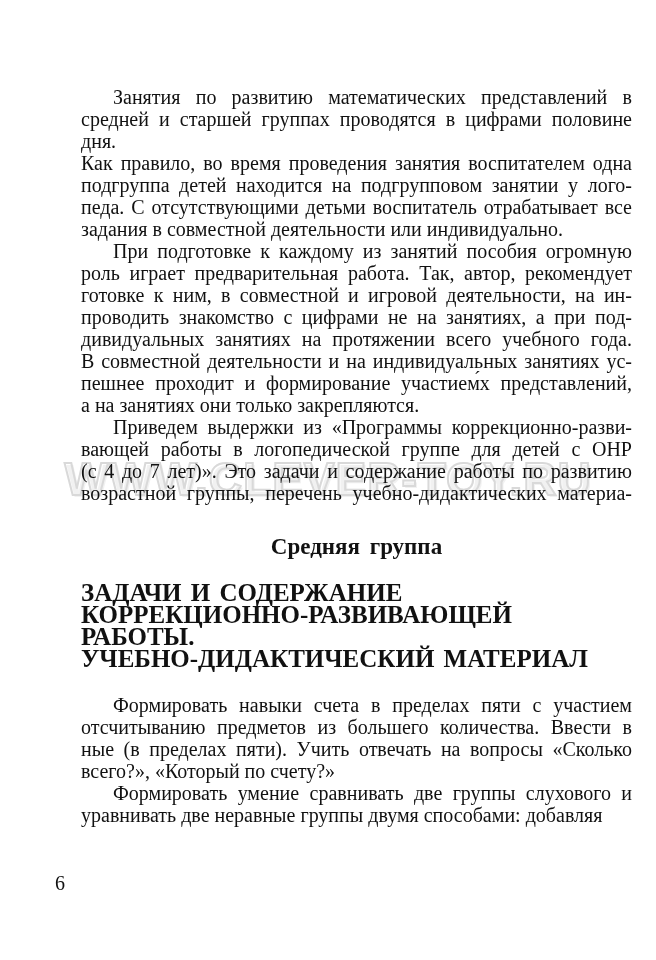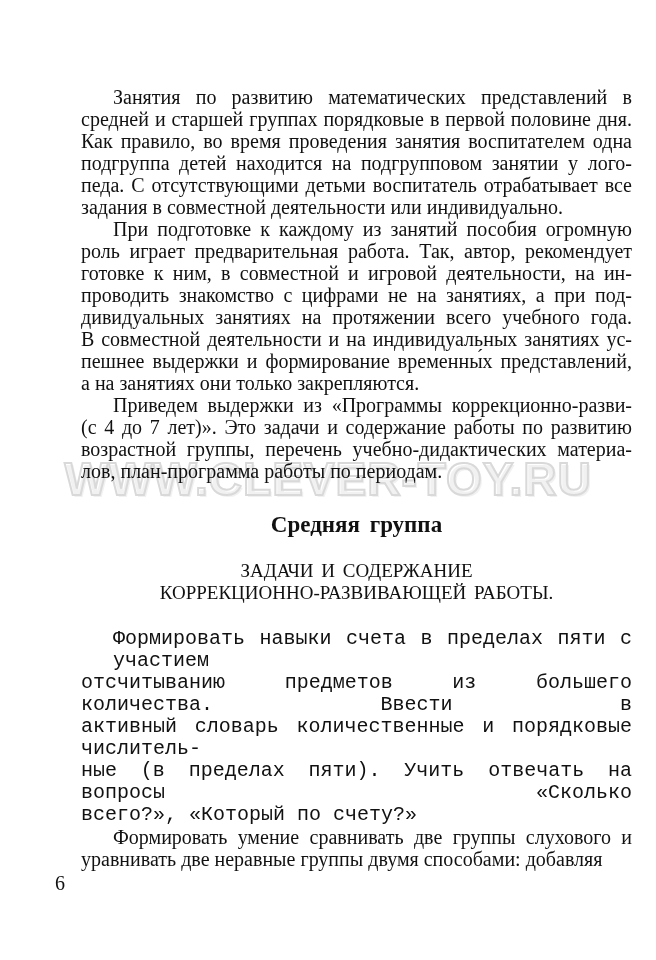--- a/index.html
+++ b/index.html
@@ -44,32 +44,30 @@
   .section-heading {
     margin: 31px 0 0 0;
     font-size: 23px;
     line-height: 24px;
     font-weight: bold;
     text-align: center;
     word-spacing: 4px;
   }
   .subsection-heading {
     margin: 23px 0 0 0;
-    font-size: 19px;
+    font-size: 25px;
     line-height: 22px;
-    font-weight: normal;
-    text-align: center;
+    font-weight: bold;
     word-spacing: 3px;
   }
   .subsection-heading span {
     display: block;
   }
   .para.after-heading {
     margin-top: 24px;
-    font-family: Liberation Mono, monospace;
   }
   .page-number {
     position: absolute;
     left: 55px;
     top: 872px;
     font-size: 20px;
     z-index: 1;
   }
   .watermark {
     position: absolute;
@@ -93,56 +91,56 @@
 <body>
 
 <div class="page">
 
   <div class="watermark">WWW.CLEVER-TOY.RU</div>
 
   <div class="content">
 
     <p class="para">
       <span class="line first">Занятия по развитию математических представлений в</span>
-      <span class="line">средней и старшей группах порядковые в первой половине дня.</span>
+      <span class="line">средней и старшей группах проводятся в цифрами половине дня.</span>
       <span class="line">Как правило, во время проведения занятия воспитателем одна</span>
       <span class="line">подгруппа детей находится на подгрупповом занятии у лого-</span>
       <span class="line">педа. С отсутствующими детьми воспитатель отрабатывает все</span>
       <span class="line last">задания в совместной деятельности или индивидуально.</span>
     </p>
 
     <p class="para">
       <span class="line first">При подготовке к каждому из занятий пособия огромную</span>
       <span class="line">роль играет предварительная работа. Так, автор, рекомендует</span>
       <span class="line">готовке к ним, в совместной и игровой деятельности, на ин-</span>
       <span class="line">проводить знакомство с цифрами не на занятиях, а при под-</span>
       <span class="line">дивидуальных занятиях на протяжении всего учебного года.</span>
       <span class="line">В совместной деятельности и на индивидуальных занятиях ус-</span>
-      <span class="line">пешнее выдержки и формирование временны́х представлений,</span>
+      <span class="line">пешнее проходит и формирование участием́х представлений,</span>
       <span class="line last">а на занятиях они только закрепляются.</span>
     </p>
 
     <p class="para">
       <span class="line first">Приведем выдержки из «Программы коррекционно-разви-</span>
+      <span class="line">вающей работы в логопедической группе для детей с ОНР</span>
       <span class="line">(с 4 до 7 лет)». Это задачи и содержание работы по развитию</span>
       <span class="line">возрастной группы, перечень учебно-дидактических материа-</span>
-      <span class="line last">лов, план-программа работы по периодам.</span>
     </p>
 
     <h2 class="section-heading">Средняя группа</h2>
 
     <h3 class="subsection-heading">
       <span>ЗАДАЧИ И СОДЕРЖАНИЕ</span>
       <span>КОРРЕКЦИОННО-РАЗВИВАЮЩЕЙ РАБОТЫ.</span>
+      <span>УЧЕБНО-ДИДАКТИЧЕСКИЙ МАТЕРИАЛ</span>
     </h3>
 
     <p class="para after-heading">
       <span class="line first">Формировать навыки счета в пределах пяти с участием</span>
       <span class="line">отсчитыванию предметов из большего количества. Ввести в</span>
-      <span class="line">активный словарь количественные и порядковые числитель-</span>
       <span class="line">ные (в пределах пяти). Учить отвечать на вопросы «Сколько</span>
       <span class="line last">всего?», «Который по счету?»</span>
     </p>
 
     <p class="para">
       <span class="line first">Формировать умение сравнивать две группы слухового и</span>
       <span class="line last">уравнивать две неравные группы двумя способами: добавляя</span>
     </p>
 
   </div>

